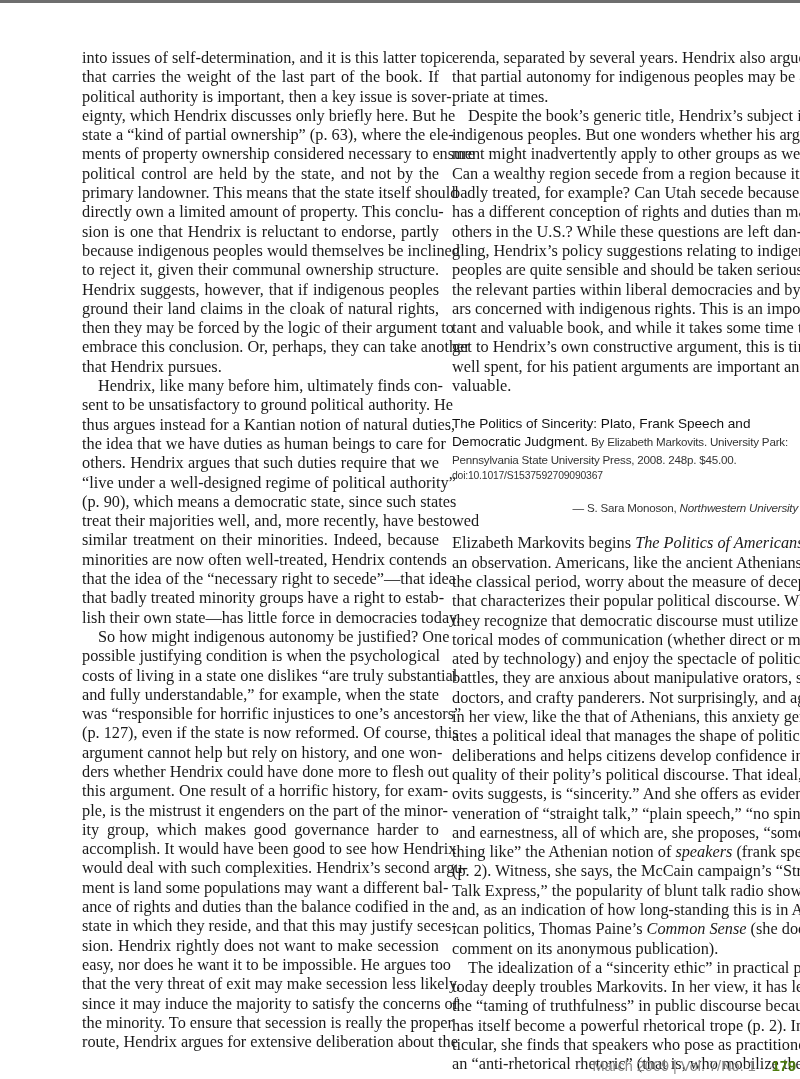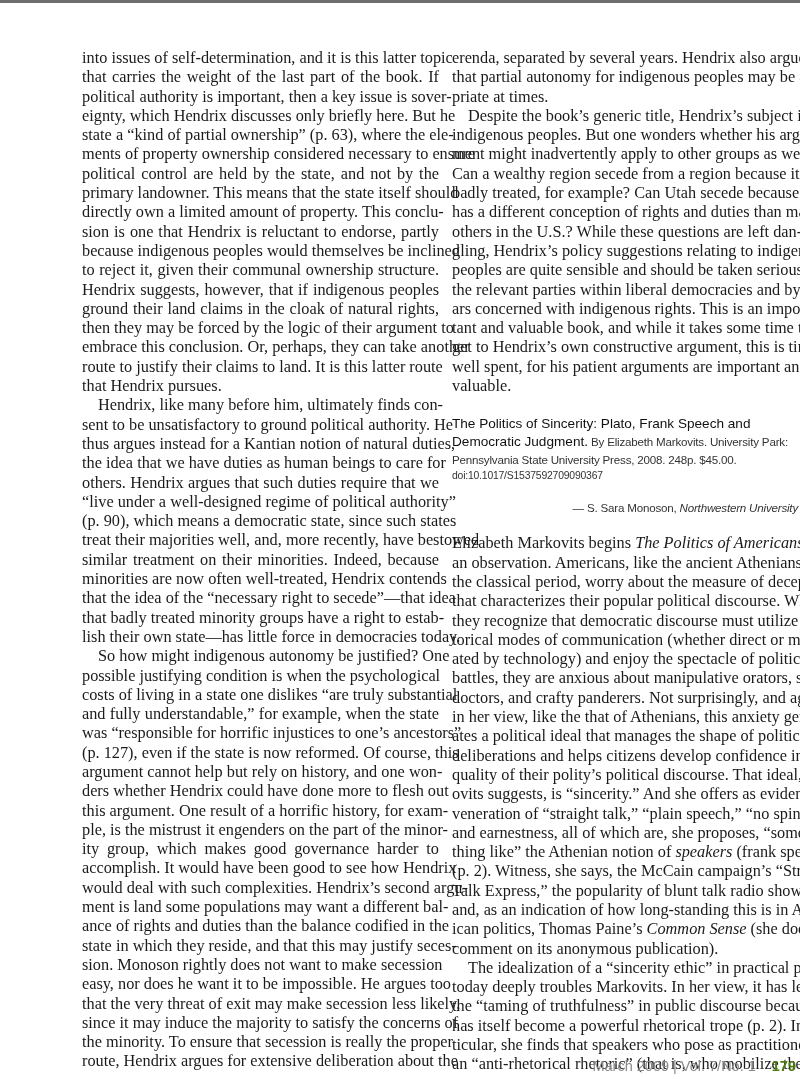--- a/index.html
+++ b/index.html
@@ -36,21 +36,20 @@
     <span class="line">political control are held by the state, and not by the</span>
     <span class="line">primary landowner. This means that the state itself should</span>
     <span class="line">directly own a limited amount of property. This conclu-</span>
     <span class="line">sion is one that Hendrix is reluctant to endorse, partly</span>
     <span class="line">because indigenous peoples would themselves be inclined</span>
     <span class="line">to reject it, given their communal ownership structure.</span>
     <span class="line">Hendrix suggests, however, that if indigenous peoples</span>
     <span class="line">ground their land claims in the cloak of natural rights,</span>
     <span class="line">then they may be forced by the logic of their argument to</span>
     <span class="line">embrace this conclusion. Or, perhaps, they can take another</span>
-    <span class="line">route to justify their claims to land. It is this latter route</span>
     <span class="line last">that Hendrix pursues.</span>
     <span class="line indent">Hendrix, like many before him, ultimately finds con-</span>
     <span class="line">sent to be unsatisfactory to ground political authority. He</span>
     <span class="line">thus argues instead for a Kantian notion of natural duties,</span>
     <span class="line">the idea that we have duties as human beings to care for</span>
     <span class="line">others. Hendrix argues that such duties require that we</span>
     <span class="line">“live under a well-designed regime of political authority”</span>
     <span class="line">(p. 90), which means a democratic state, since such states</span>
     <span class="line">treat their majorities well, and, more recently, have bestowed</span>
     <span class="line">similar treatment on their minorities. Indeed, because</span>
@@ -67,21 +66,21 @@
     <span class="line">argument cannot help but rely on history, and one won-</span>
     <span class="line">ders whether Hendrix could have done more to flesh out</span>
     <span class="line">this argument. One result of a horrific history, for exam-</span>
     <span class="line">ple, is the mistrust it engenders on the part of the minor-</span>
     <span class="line">ity group, which makes good governance harder to</span>
     <span class="line">accomplish. It would have been good to see how Hendrix</span>
     <span class="line">would deal with such complexities. Hendrix’s second argu-</span>
     <span class="line">ment is land some populations may want a different bal-</span>
     <span class="line">ance of rights and duties than the balance codified in the</span>
     <span class="line">state in which they reside, and that this may justify seces-</span>
-    <span class="line">sion. Monoson rightly does not want to make secession</span>
+    <span class="line">sion. Hendrix rightly does not want to make secession</span>
     <span class="line">easy, nor does he want it to be impossible. He argues too</span>
     <span class="line">that the very threat of exit may make secession less likely,</span>
     <span class="line">since it may induce the majority to satisfy the concerns of</span>
     <span class="line">the minority. To ensure that secession is really the proper</span>
     <span class="line">route, Hendrix argues for extensive deliberation about the</span>
   </div>
 
 <div class="col col-right">
   <div id="right-top">
       <span class="line">erenda, separated by several years. Hendrix also argues</span>

